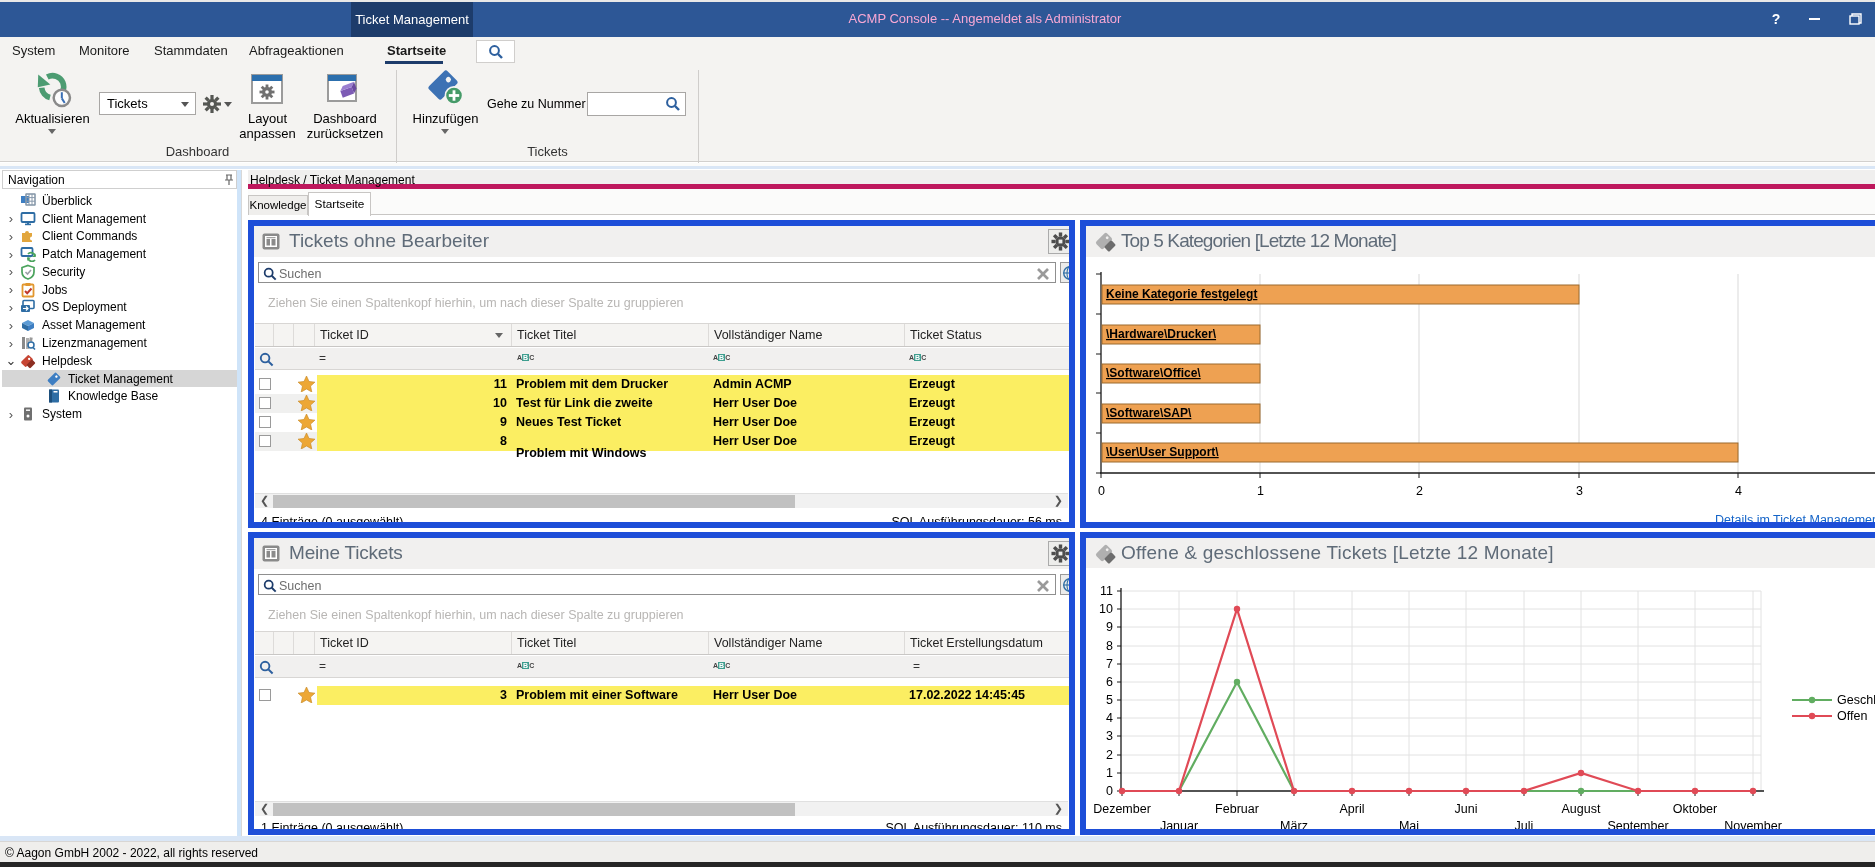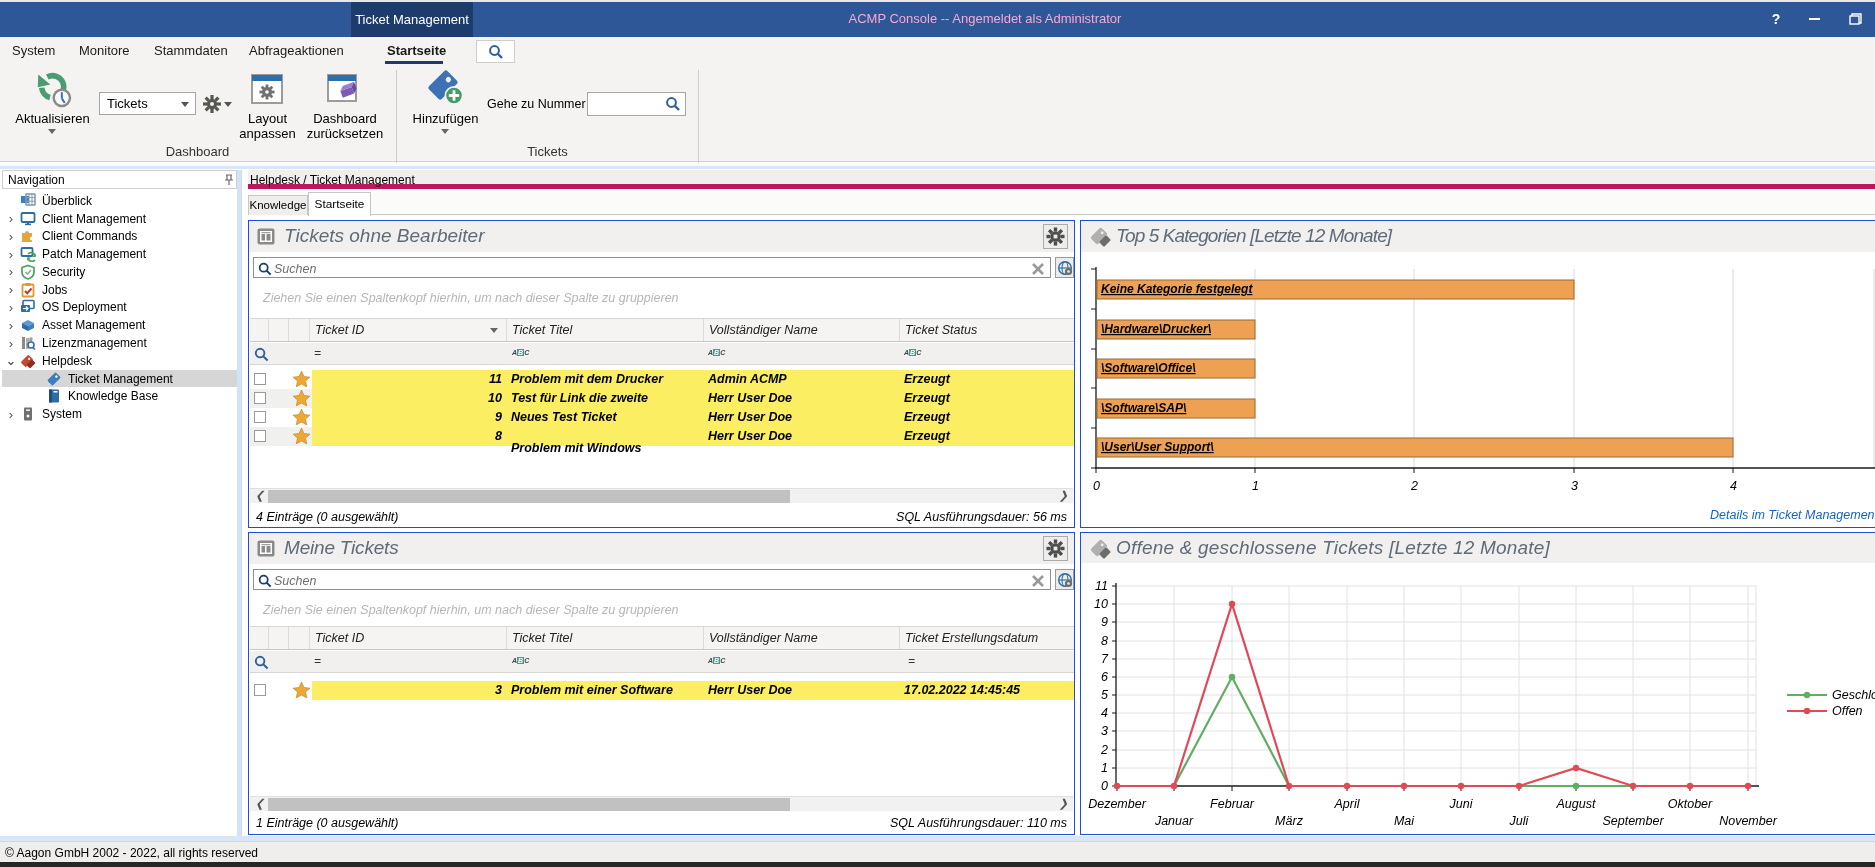--- a/index.html
+++ b/index.html
@@ -3,21 +3,21 @@
 <style>
   * { margin:0; padding:0; box-sizing:border-box; }
   html,body { width:1875px; height:867px; overflow:hidden; }
   body { font-family:"Liberation Sans", sans-serif; font-size:12px; color:#000; background:#fff; position:relative; }
   .abs { position:absolute; }
   .nrow { height:17.77px; display:flex; align-items:center; font-size:12px; }
   .nexp { width:18px; text-align:center; color:#555; font-size:13px; flex:none; }
   .nico { width:20px; flex:none; display:flex; align-items:center; }
   .nico svg { display:block; }
   .nlab { padding-left:2px; white-space:nowrap; }
-  .panel { position:absolute; background:#fff; border:1px solid #1d4ed8; overflow:hidden;font-style:italic; }
+  .panel { position:absolute; background:#fff; border:6px solid #1d4ed8; overflow:hidden; }
   .phead { position:absolute; left:0; top:0; width:100%; height:31px; background:#f1f0ef; }
   .ptitle { position:absolute; left:35px; top:4px; font-size:19px; color:#5f6b78; white-space:nowrap; }
   .gearbtn { position:absolute; top:3px; width:25px; height:25px; border:1px solid #ababab; background:#ededeb; }
   .srch { position:absolute; left:4px; background:#fff; border:1px solid #8f8f8f; height:21px; width:798px; }
   .globebtn { position:absolute; left:806px; width:19px; height:21px; border:1px solid #9a9a9a; background:#ececeb; }
   .hint { position:absolute; left:14px; color:#b8b6b4; font-size:12.5px; }
   .chd { position:absolute; top:0; height:100%; border-left:1px solid #dddbd9; color:#222; font-size:12.5px; padding:4px 0 0 5px; }
   .abc { display:inline-block; font-size:7px; font-weight:bold; color:#444; }
   .abc b { display:inline-block; background:#3e9e8f; color:#fff; padding:0 1px; font-size:7px; }
   .star { position:absolute; left:43px; top:1px; }

